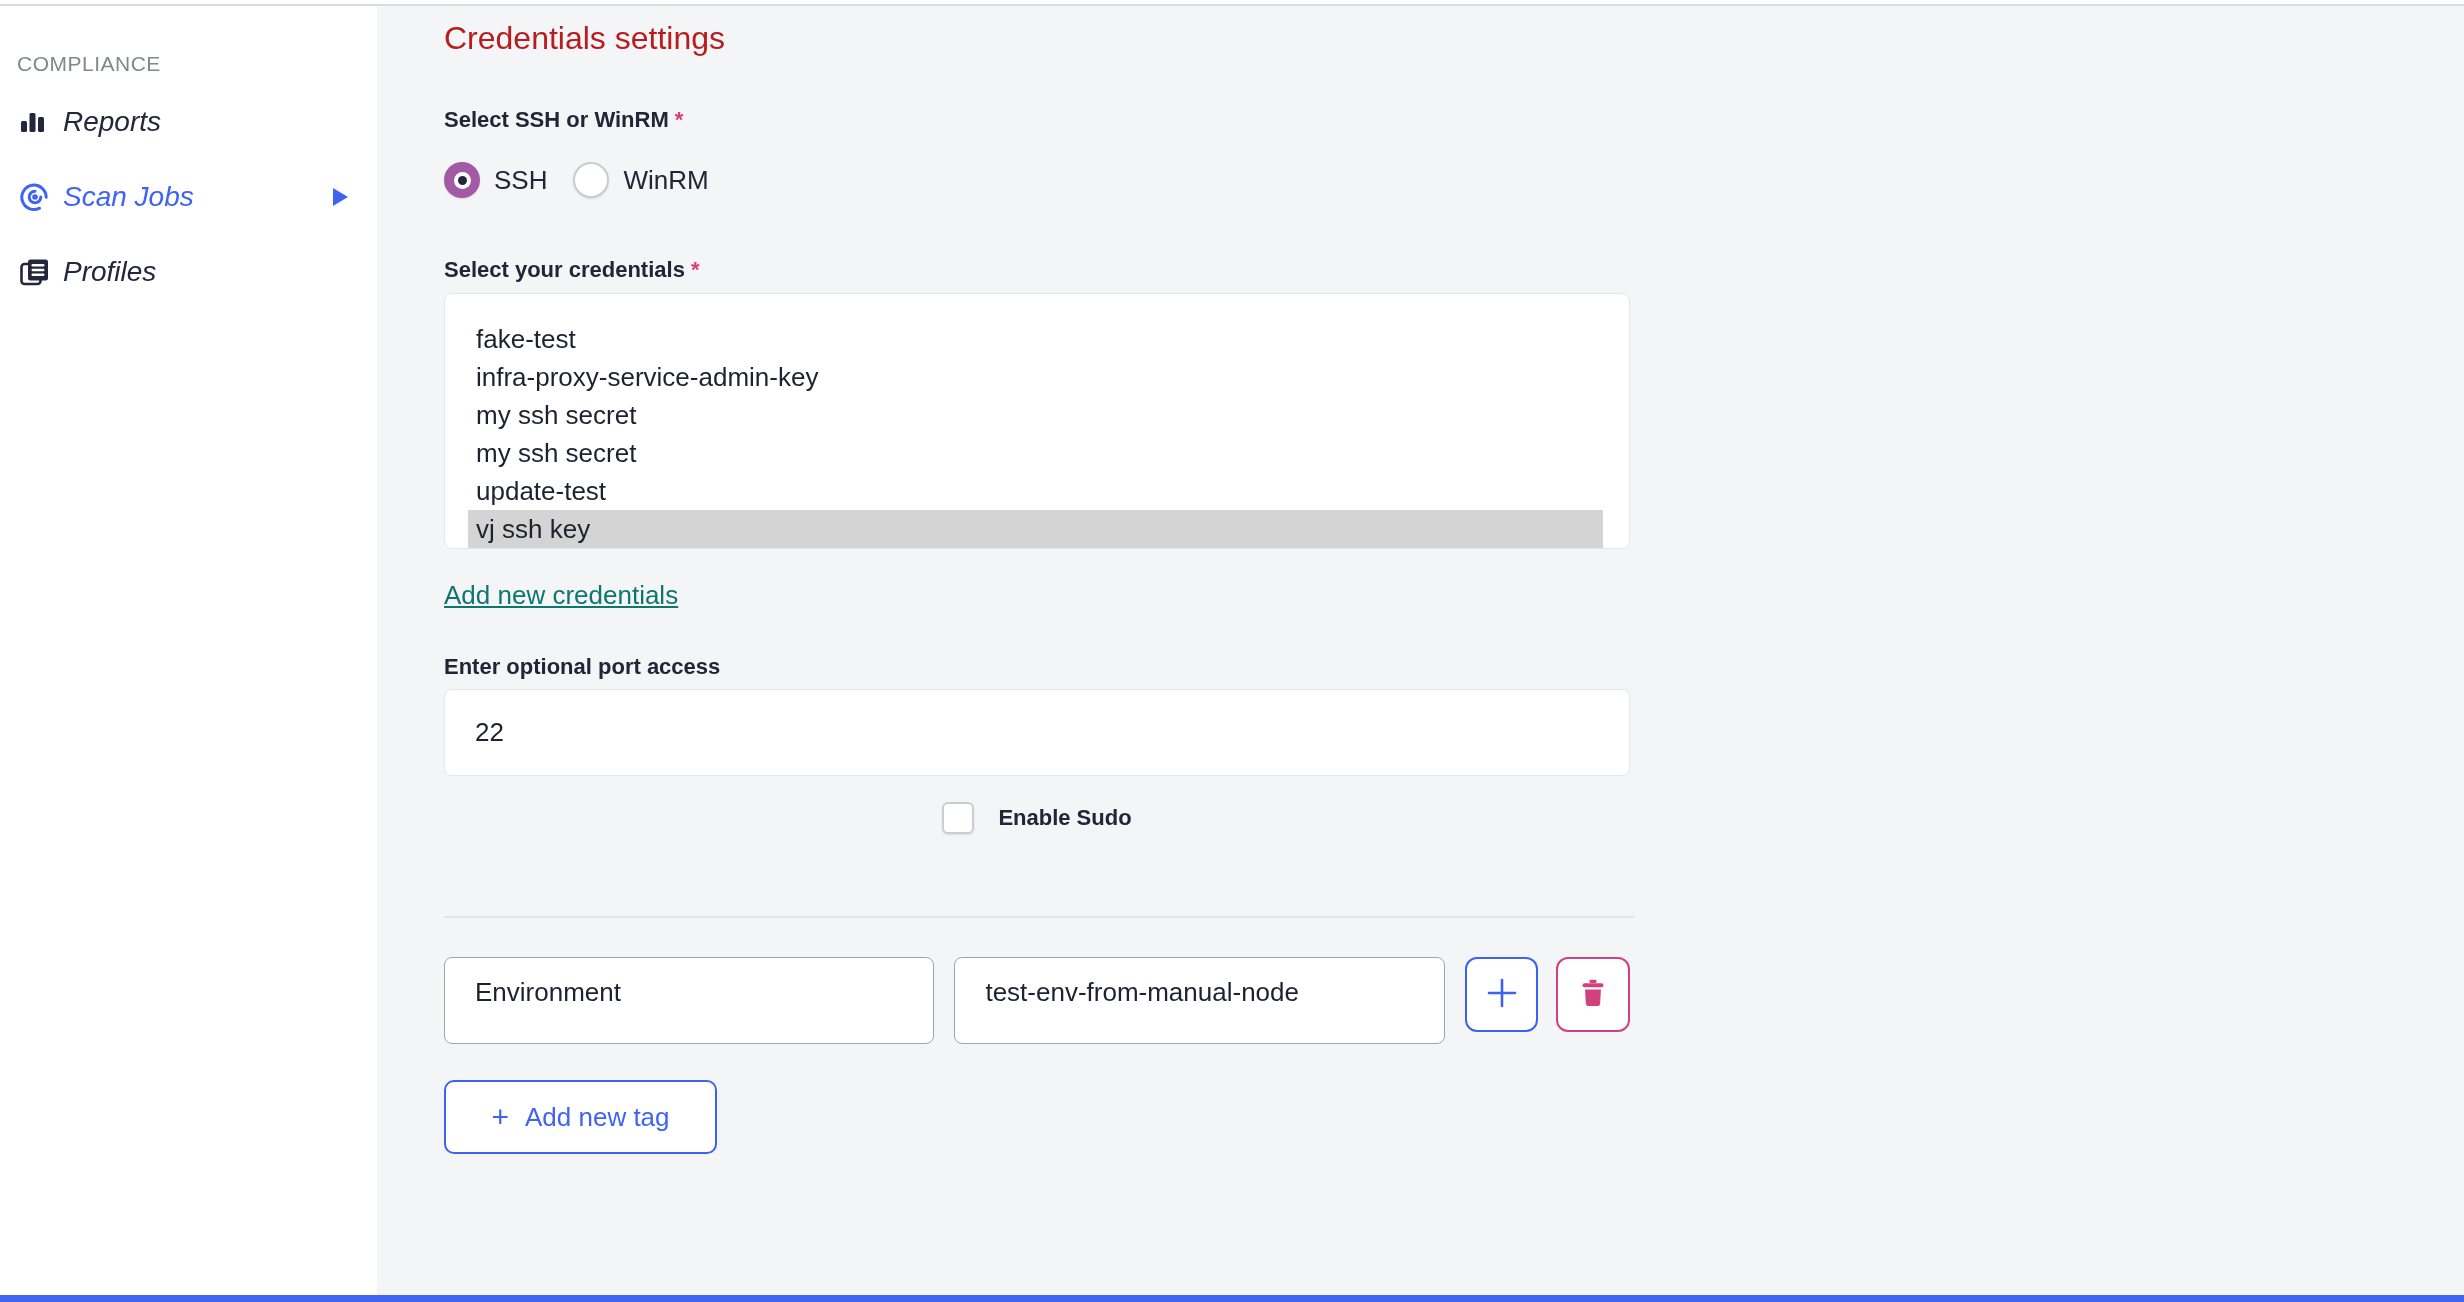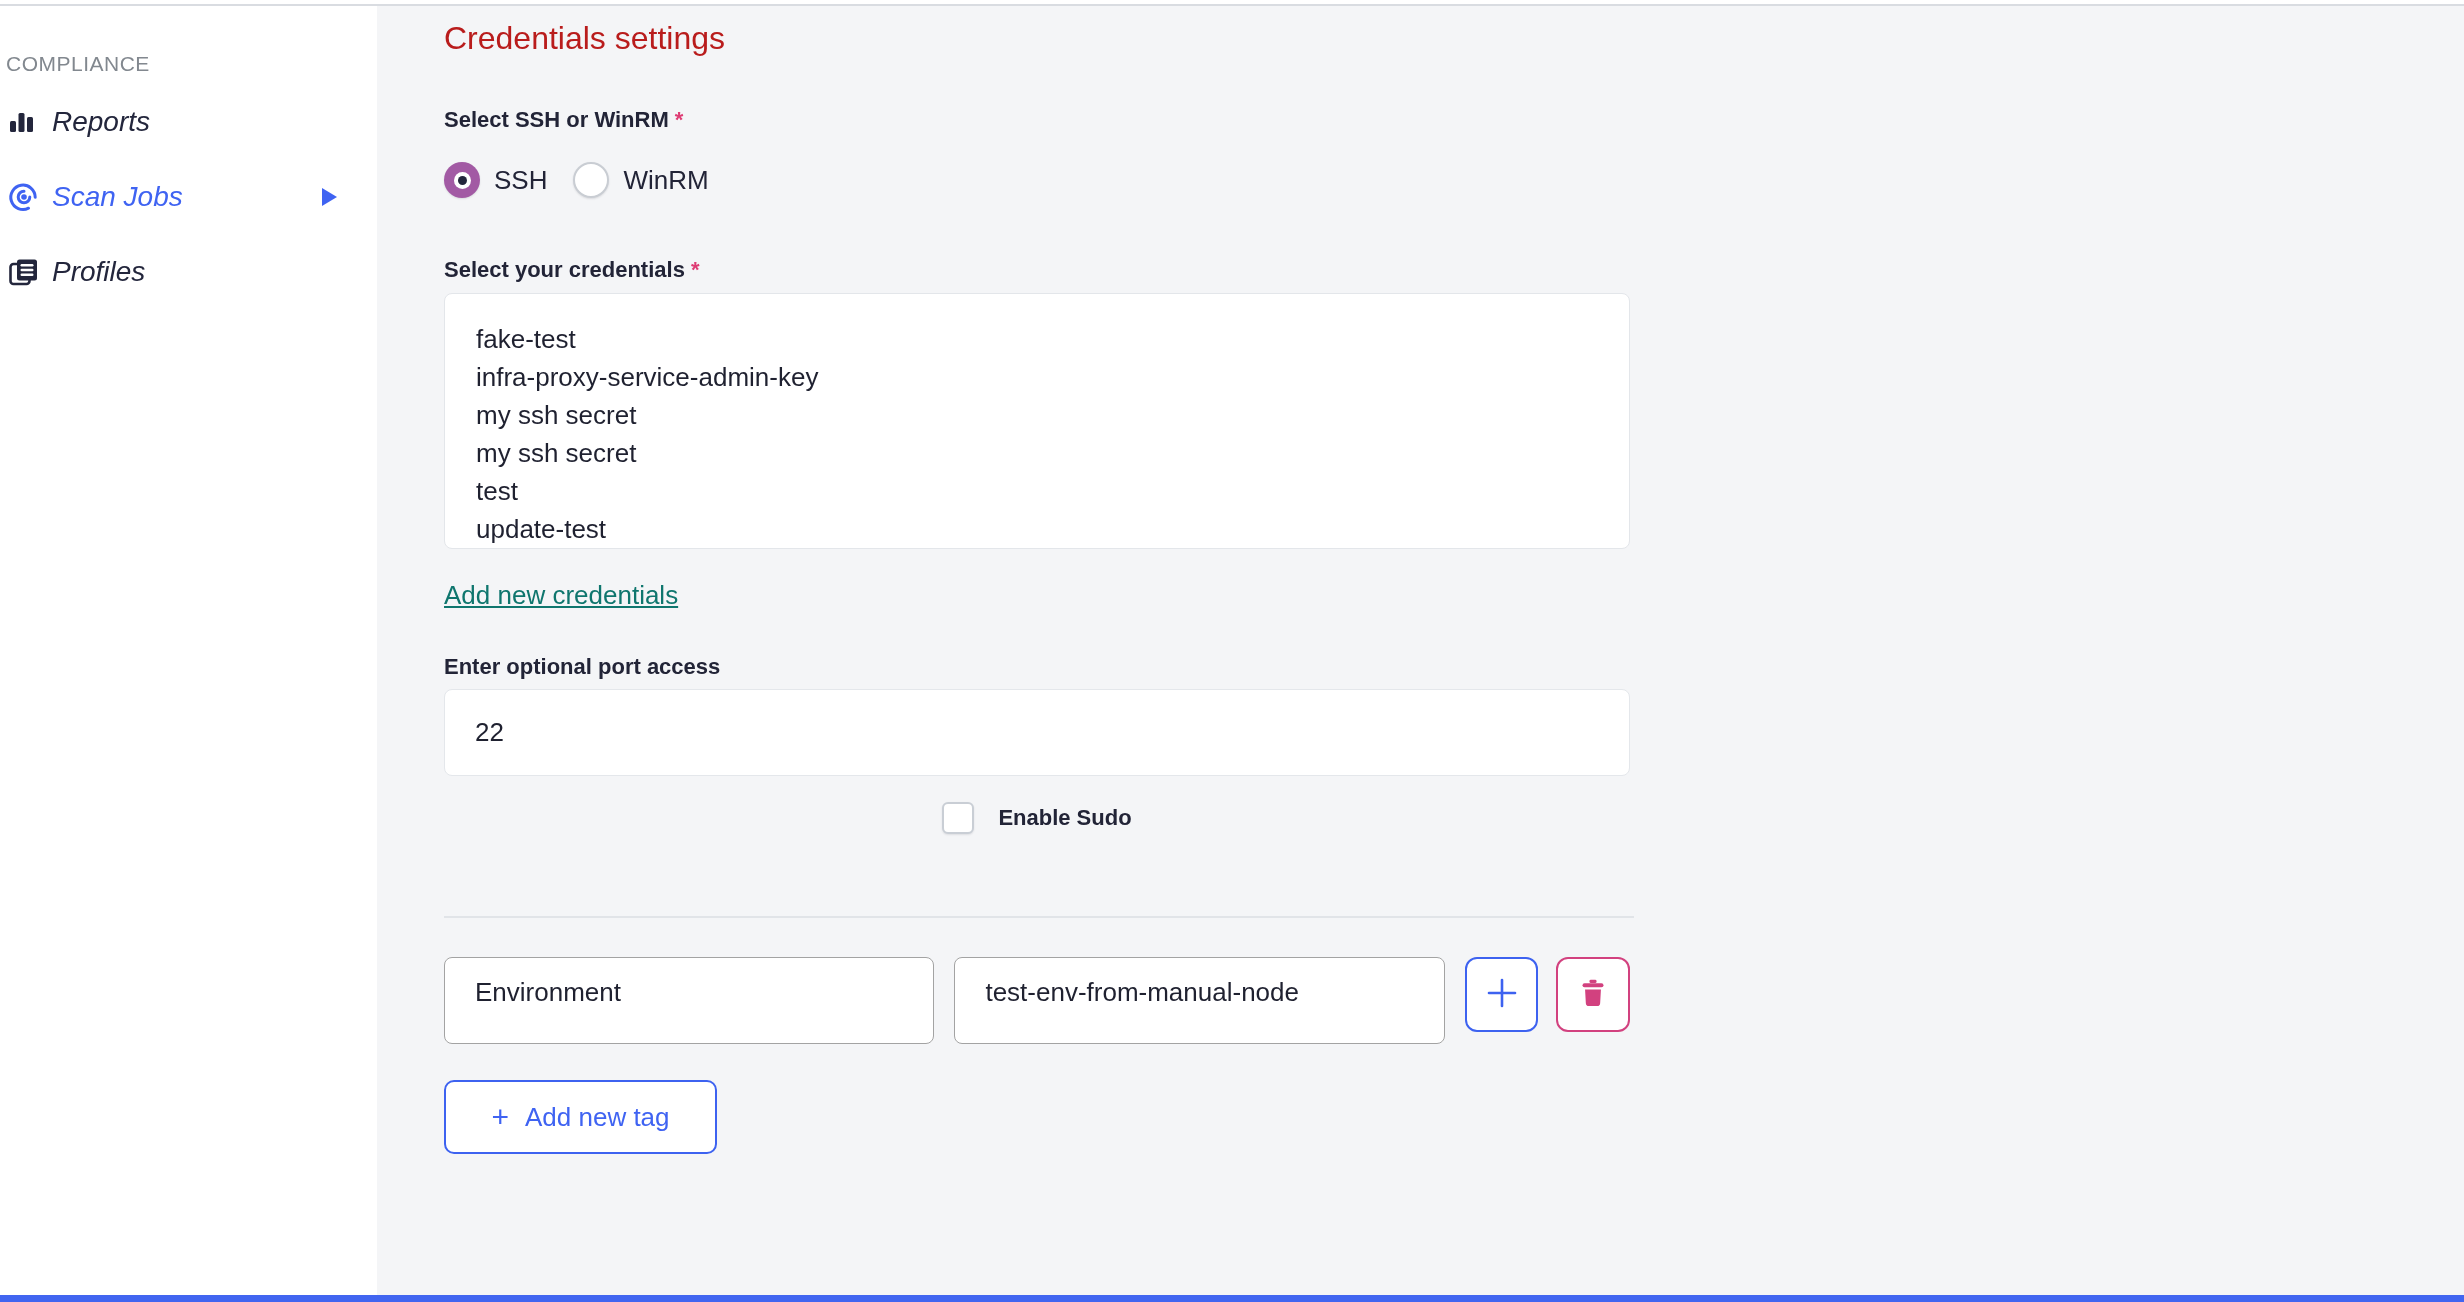--- a/index.html
+++ b/index.html
@@ -10,21 +10,21 @@
     font-family: "Liberation Sans", "DejaVu Sans", sans-serif;
     color: #222437;
     overflow: hidden;
   }
 
   
   .top-rule { position: absolute; top: 4px; left: 0; width: 100%; height: 2px; background: #d9dce1; }
 
   
   .sidebar {
-    position: absolute; top: 6px; left: 4px; bottom: 7px; width: 375px;
+    position: absolute; top: 6px; left: 15px; bottom: 7px; width: 375px;
     background: #ffffff; border-right: 2px solid #e3e6ea;
   }
   .sidebar-section-label {
     margin-top: 46px; padding-left: 2px;
     font-size: 21px; color: #82888f; letter-spacing: 0.5px;
   }
   .nav-list { margin-top: 8px; }
   .nav-item {
     position: relative; height: 75px;
     display: flex; align-items: center;
@@ -216,21 +216,20 @@
     <div class="field-label lbl-credentials">
       <span>Select your credentials</span>
       <span class="required">*</span>
     </div>
 
     <div class="listbox">
       <div class="option">fake-test</div>
       <div class="option">infra-proxy-service-admin-key</div>
       <div class="option">my ssh secret</div>
       <div class="option">my ssh secret</div>
-      <div class="option">test</div>
       <div class="option">update-test</div>
       <div class="option selected">vj ssh key</div>
     </div>
 
     <a class="link">Add new credentials</a>
 
     <div class="field-label lbl-port">Enter optional port access</div>
     <input class="text-input" type="text" value="22" style="">
 
     <div class="checkbox-row">

